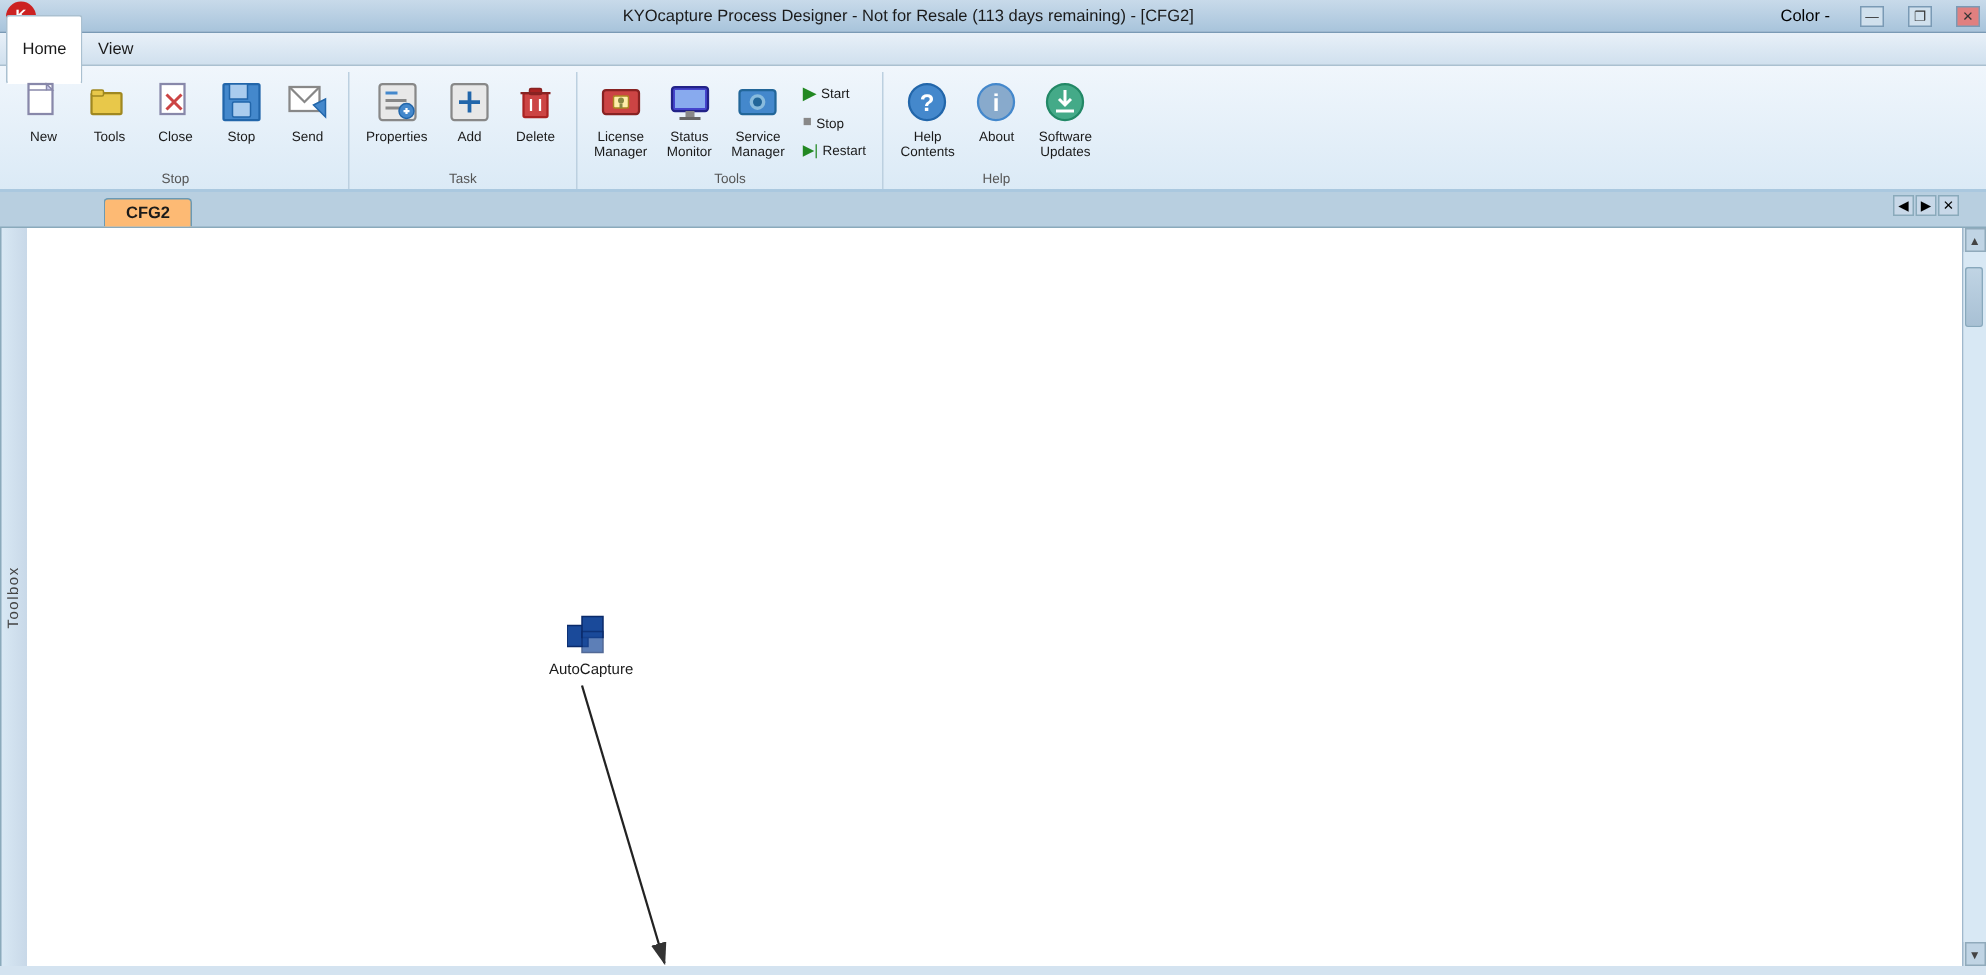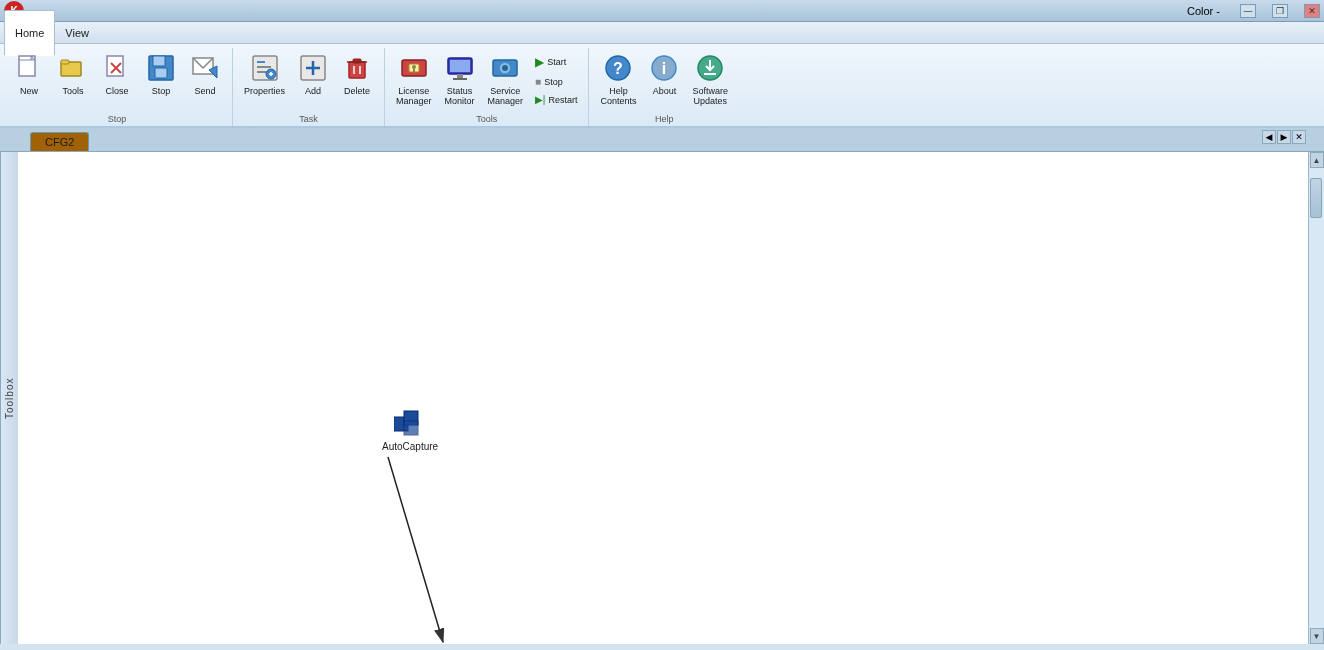--- a/index.html
+++ b/index.html
@@ -148,23 +148,24 @@
       padding: 3px 14px;
       background: #d0e4f2;
       border: 1px solid #8aaabb;
       border-bottom: none;
       border-radius: 3px 3px 0 0;
       font-size: 11px;
       cursor: pointer;
       color: #1a1a1a;
     }
     .tab.active {
-      background: #a16207;
-      font-weight: normal;
+      background: #fdba74;
+      font-weight: bold;
       border-color: #6a9ab5;
+      margin-left: 39px;
     }
 
     
     #main-area {
       display: flex;
       height: calc(650px - 22px - 22px - 90px - 24px);
     }
 
     
     #toolbox {
@@ -277,20 +278,21 @@
       width: 100%;
       height: 100%;
       pointer-events: none;
     }
   </style>
 </head>
 <body>
 
 <div id="title-bar">
   <span style="width:20px;height:20px;background:#cc2222;border-radius:50%;display:flex;align-items:center;justify-content:center;color:white;font-size:10px;font-weight:bold;">K</span>
+  <span id="title-text">KYOcapture Process Designer - Not for Resale (113 days remaining) - [CFG2]</span>
   <div id="title-controls">
     <span style="font-size:11px;margin-right:4px;">Color -</span>
     <div class="title-btn">—</div>
     <div class="title-btn">❐</div>
     <div class="title-btn" style="background:#e08080;">✕</div>
   </div>
 </div>
 
 <div id="menu-bar">
   <div class="menu-item active">Home</div>
@@ -511,21 +513,21 @@
           <marker id="arrowhead" markerWidth="10" markerHeight="7" refX="9" refY="3.5" orient="auto">
             <polygon points="0 0, 10 3.5, 0 7" fill="#333"></polygon>
           </marker>
         </defs>
 
         <line x1="370" y1="305" x2="425" y2="490" stroke="#222" stroke-width="1.5" marker-end="url(#arrowhead)"></line>
 
         <line x1="460" y1="510" x2="660" y2="510" stroke="#222" stroke-width="1.5" marker-end="url(#arrowhead)"></line>
       </svg>
 
-      <div class="process-node" style="left:364px; top:255px;">
+      <div class="process-node" style="left:348px; top:255px;">
         <div class="node-icon">
 
           <svg width="32" height="28" viewBox="0 0 32 28">
             <rect x="0" y="8" width="14" height="14" fill="#1a4a9a" stroke="#0a2a6a" stroke-width="1"></rect>
             <rect x="10" y="2" width="14" height="14" fill="#1a4a9a" stroke="#0a2a6a" stroke-width="1"></rect>
             <rect x="10" y="12" width="14" height="14" fill="#1a4a9a" stroke="#0a2a6a" stroke-width="1" opacity="0.7"></rect>
           </svg>
         </div>
         <div class="node-label">AutoCapture</div>
       </div>

